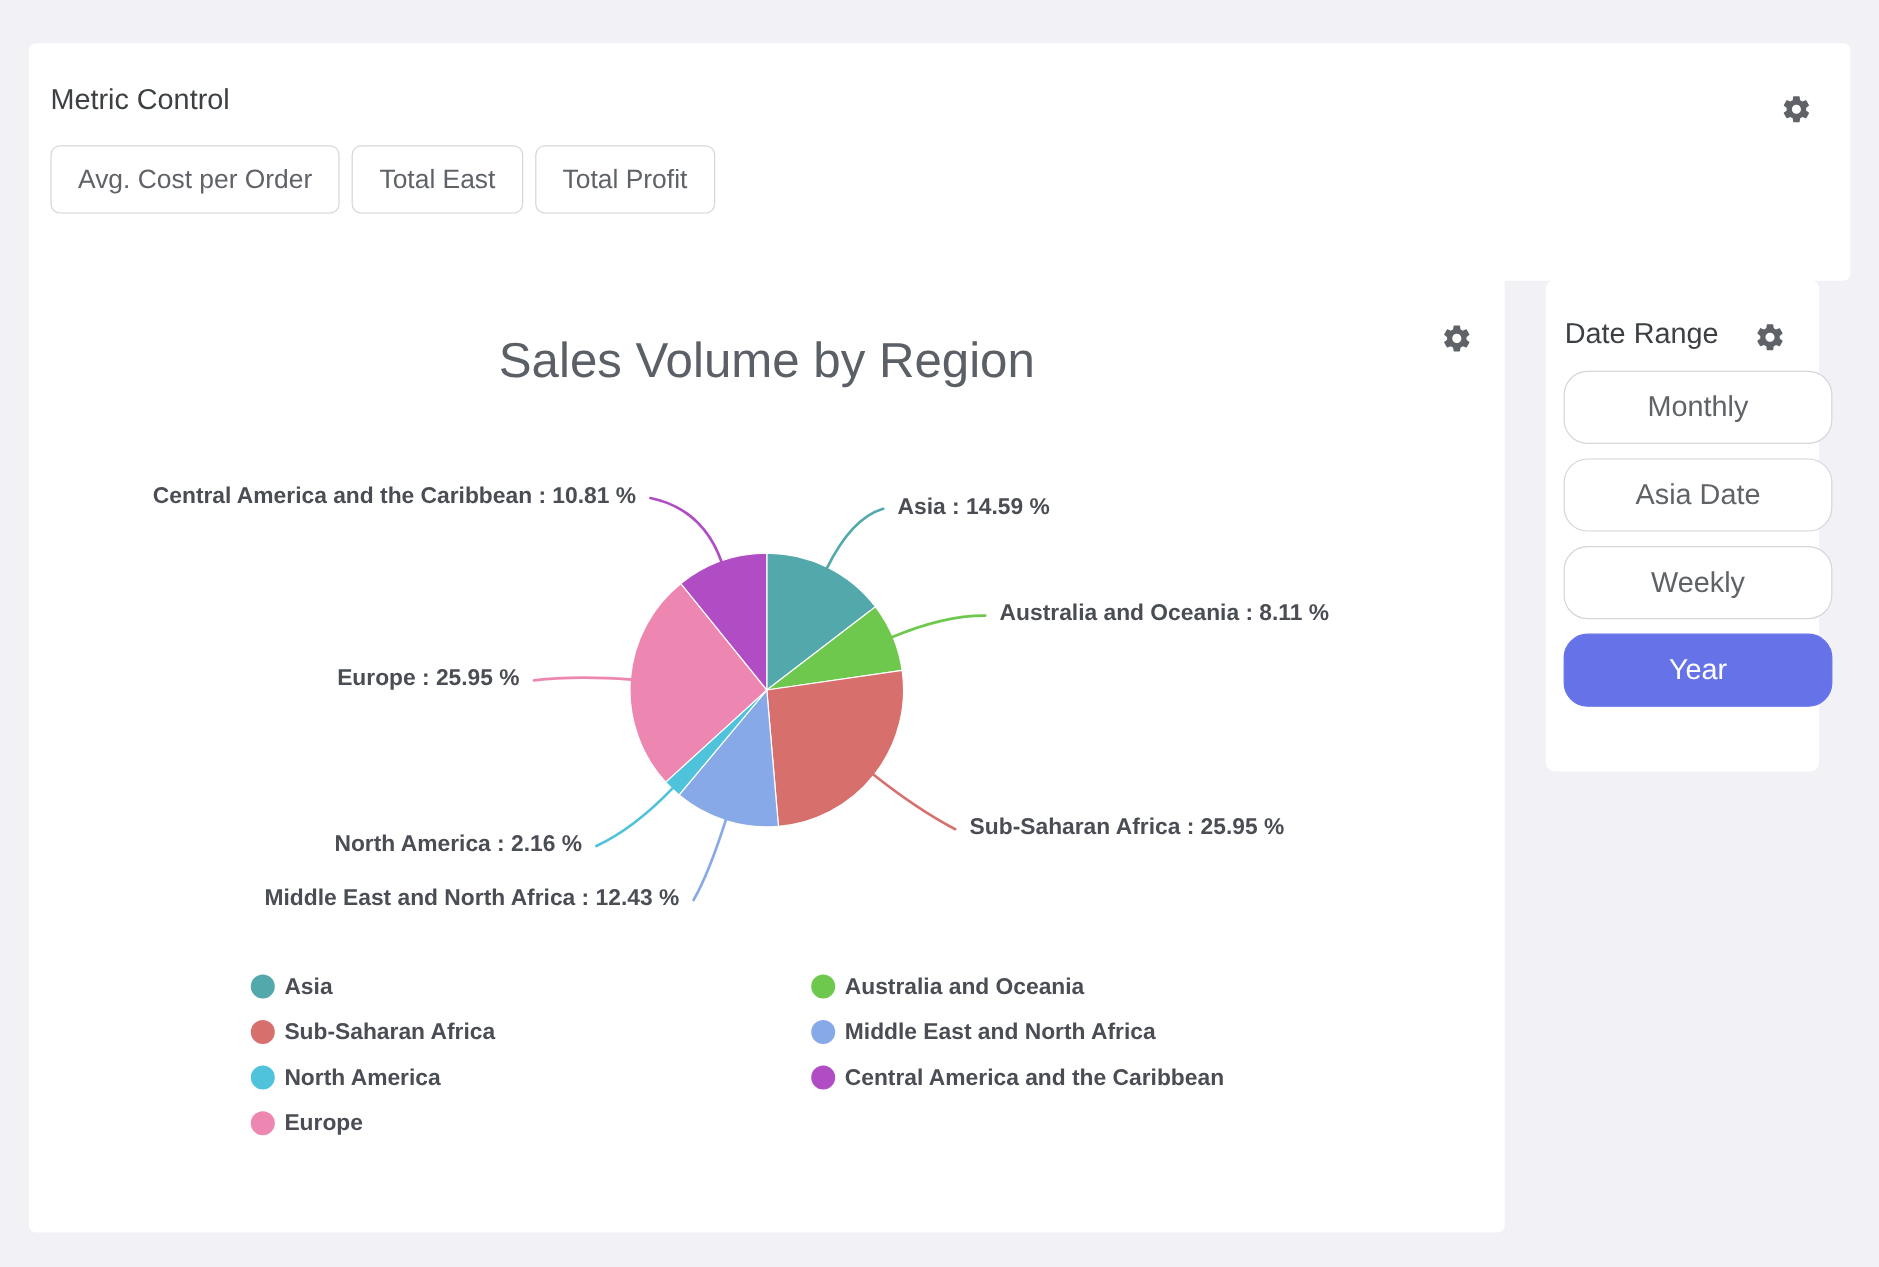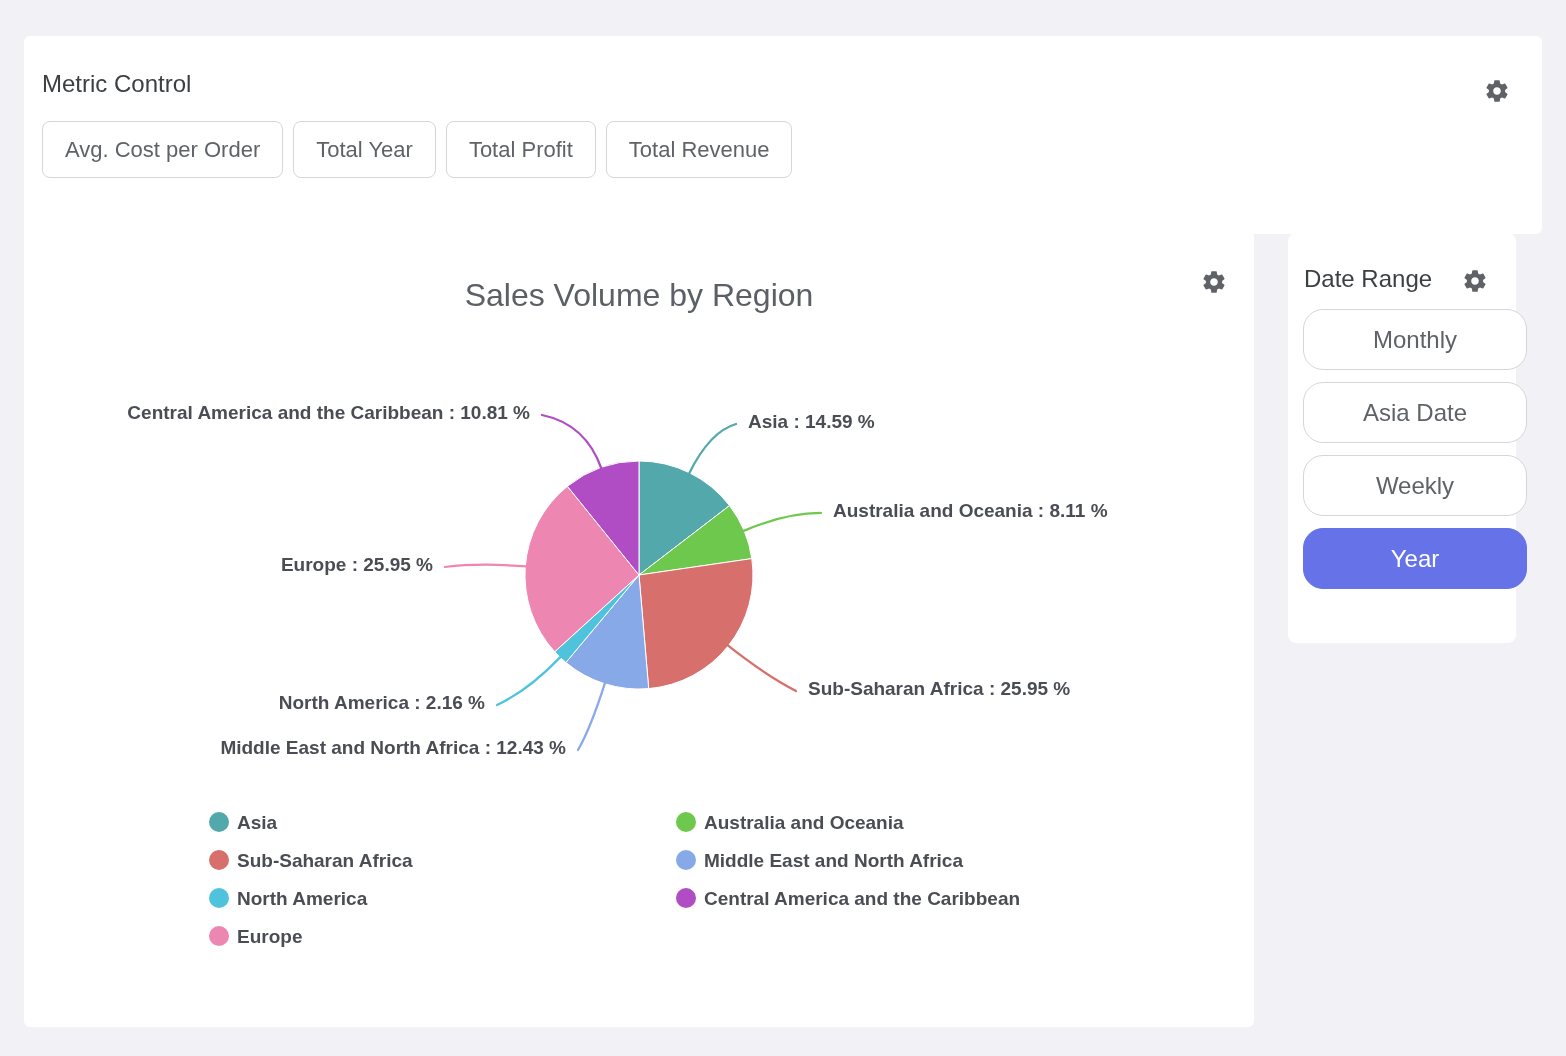--- a/index.html
+++ b/index.html
@@ -81,21 +81,21 @@
   .range-btn.active {
     background:var(--accent, #6673e8);
     border-color:var(--accent, #6673e8);
     color:#ffffff;
   }
 
   #chart-title {
     position:absolute;
     left:0; top:51px; width:100%;
     text-align:center;
-    font-size:32px;
+    font-size:41px;
     color:#5b6066;
     font-weight:400;
   }
   #pie-svg { position:absolute; left:0; top:0; }
   #pie-svg text {
     font-family:"Liberation Sans", sans-serif;
     font-size:19px;
     font-weight:700;
     fill:#4a4e54;
   }
@@ -136,23 +136,22 @@
 
 <div class="panel" id="metric-panel">
   <div class="panel-title" id="metric-title">Metric Control</div>
   <button class="gear-btn" id="metric-gear">
     <svg>
         <use href="#gear-symbol"></use>
       </svg>
   </button>
   <div id="metric-buttons">
       <button class="btn">Avg. Cost per Order</button>
-      <button class="btn">Total Year</button>
+      <button class="btn">Total East</button>
       <button class="btn">Total Profit</button>
-      <button class="btn">Total Revenue</button>
     </div>
 </div>
 
 <div class="panel" id="chart-panel">
   <div id="chart-title">Sales Volume by Region</div>
   <button class="gear-btn" id="chart-gear">
     <svg>
         <use href="#gear-symbol"></use>
       </svg>
   </button>

